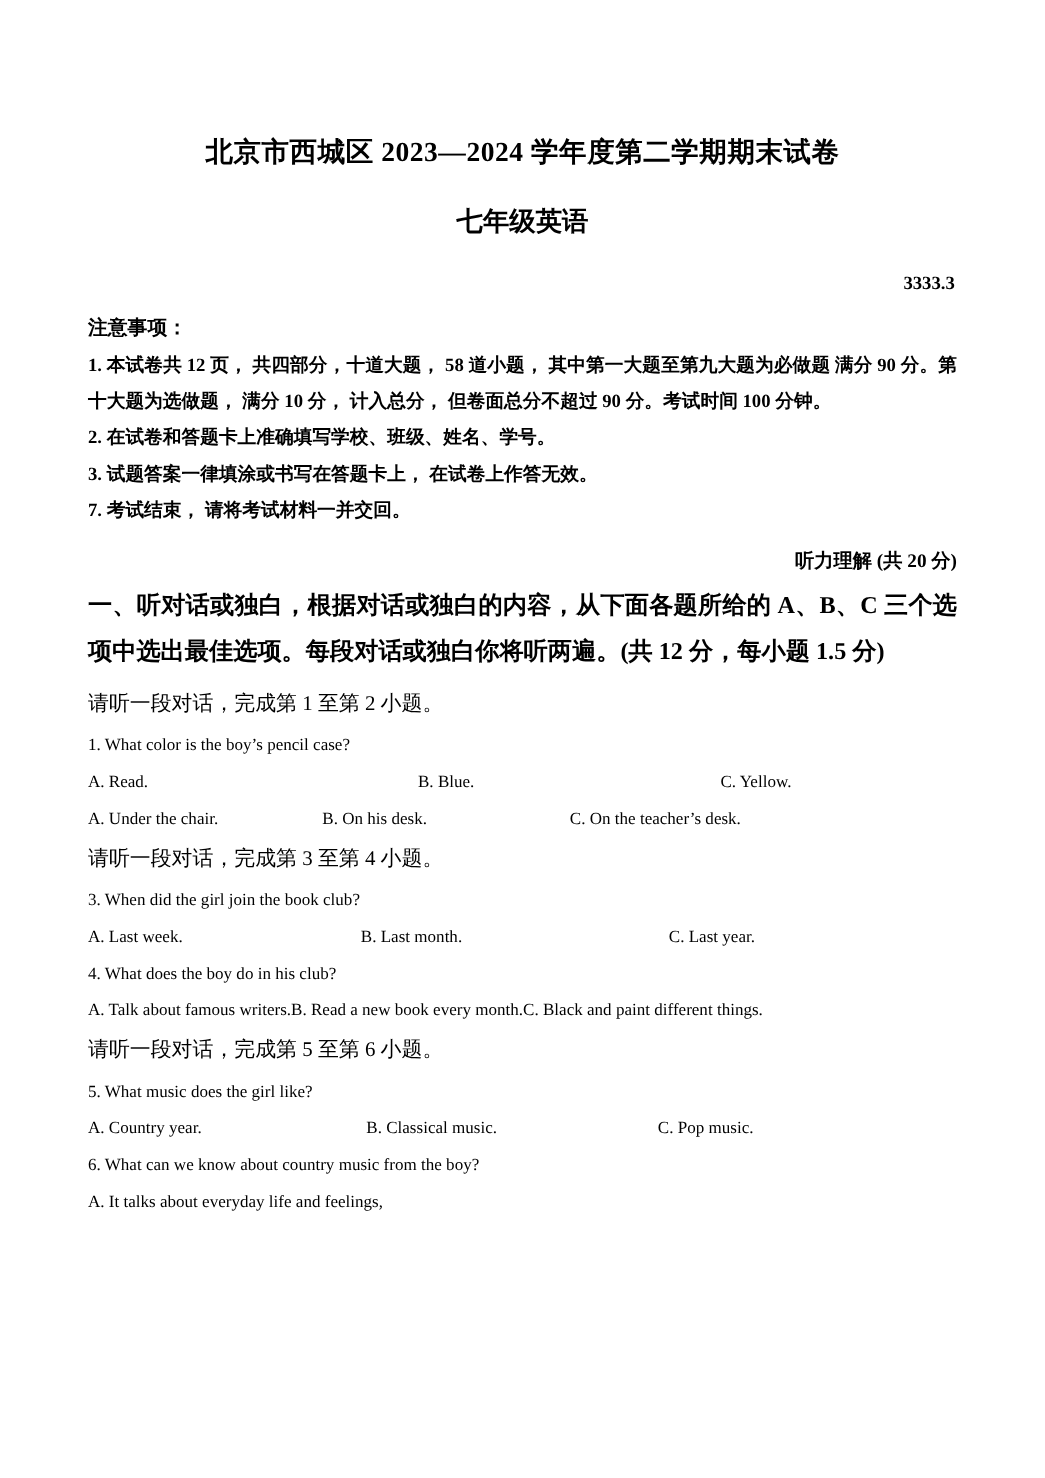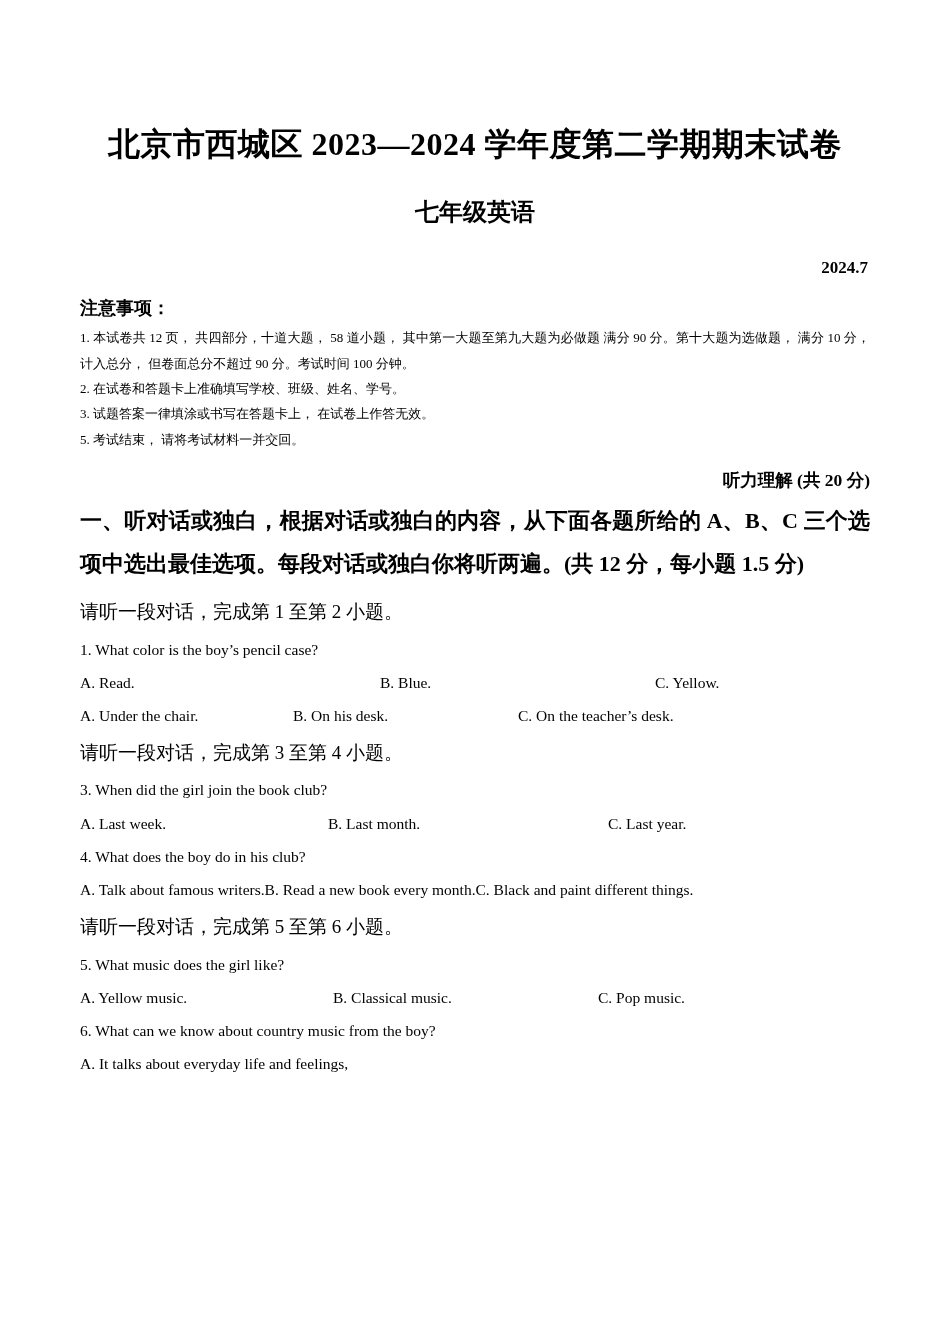--- a/index.html
+++ b/index.html
@@ -15,21 +15,21 @@
   }
   .page {
     width: 950px;
     min-height: 1344px;
     box-sizing: border-box;
     padding: 92px 80px 40px 80px;
     position: relative;
   }
   .doc-title {
     text-align: center;
-    font-size: 32px;
+    font-size: 25px;
     font-weight: bold;
     letter-spacing: 0.5px;
     margin: 28px 0 0 0;
     line-height: 1.5;
   }
   .doc-subtitle {
     text-align: center;
     font-size: 24px;
     font-weight: bold;
     margin: 26px 0 0 0;
@@ -42,22 +42,22 @@
     margin: 28px 0 0 0;
     padding-right: 2px;
   }
   .notice-heading {
     font-size: 18px;
     font-weight: bold;
     margin: 14px 0 0 0;
     line-height: 1.85;
   }
   .notice-item {
-    font-size: 13px;
-    font-weight: normal;
+    font-size: 17px;
+    font-weight: bold;
     line-height: 1.95;
     margin: 0;
     text-align: justify;
   }
   .section-heading {
     text-align: right;
     font-size: 17.5px;
     font-weight: bold;
     margin: 16px 0 8px 0;
   }
@@ -89,43 +89,43 @@
     display: inline-block;
   }
 </style>
 </head>
 <body>
 
 <div class="page">
 
   <h1 class="doc-title">北京市西城区 2023—2024 学年度第二学期期末试卷</h1>
   <h2 class="doc-subtitle">七年级英语</h2>
-  <div class="doc-date">2024.7</div>
+  <div class="doc-date">3333.3</div>
 
   <div class="notice-heading">注意事项：</div>
 
   <p class="notice-item">1. 本试卷共 12 页， 共四部分，十道大题， 58 道小题， 其中第一大题至第九大题为必做题 满分 90 分。第十大题为选做题， 满分 10 分， 计入总分， 但卷面总分不超过 90 分。考试时间 100 分钟。</p>
   <p class="notice-item">2. 在试卷和答题卡上准确填写学校、班级、姓名、学号。</p>
   <p class="notice-item">3. 试题答案一律填涂或书写在答题卡上， 在试卷上作答无效。</p>
-  <p class="notice-item">5. 考试结束， 请将考试材料一并交回。</p>
+  <p class="notice-item">7. 考试结束， 请将考试材料一并交回。</p>
 
   <div class="section-heading">听力理解 (共 20 分)</div>
 
   <p class="part-intro">一、听对话或独白，根据对话或独白的内容，从下面各题所给的 A、B、C 三个选项中选出最佳选项。每段对话或独白你将听两遍。(共 12 分，每小题 1.5 分)</p>
 
   <p class="direction">请听一段对话，完成第 1 至第 2 小题。</p>
   <p class="question">1. What color is the boy’s pencil case?</p>
   <p class="options"><span class="opt" style="width:300px">A. Read.</span><span class="opt" style="width:275px">B. Blue.</span><span class="opt">C. Yellow.</span></p>
   <p class="options"><span class="opt" style="width:213px">A. Under the chair.</span><span class="opt" style="width:225px">B. On his desk.</span><span class="opt">C. On the teacher’s desk.</span></p>
 
   <p class="direction">请听一段对话，完成第 3 至第 4 小题。</p>
   <p class="question">3. When did the girl join the book club?</p>
   <p class="options"><span class="opt" style="width:248px">A. Last week.</span><span class="opt" style="width:280px">B. Last month.</span><span class="opt">C. Last year.</span></p>
   <p class="question">4. What does the boy do in his club?</p>
   <p class="options"><span class="opt">A. Talk about famous writers.</span><span class="opt">B. Read a new book every month.</span><span class="opt">C. Black and paint different things.</span></p>
 
   <p class="direction">请听一段对话，完成第 5 至第 6 小题。</p>
   <p class="question">5. What music does the girl like?</p>
-  <p class="options"><span class="opt" style="width:253px">A. Yellow music.</span><span class="opt" style="width:265px">B. Classical music.</span><span class="opt">C. Pop music.</span></p>
+  <p class="options"><span class="opt" style="width:253px">A. Country year.</span><span class="opt" style="width:265px">B. Classical music.</span><span class="opt">C. Pop music.</span></p>
   <p class="question">6. What can we know about country music from the boy?</p>
   <p class="options"><span class="opt">A. It talks about everyday life and feelings,</span></p>
 
 </div>
 
 </body></html>

